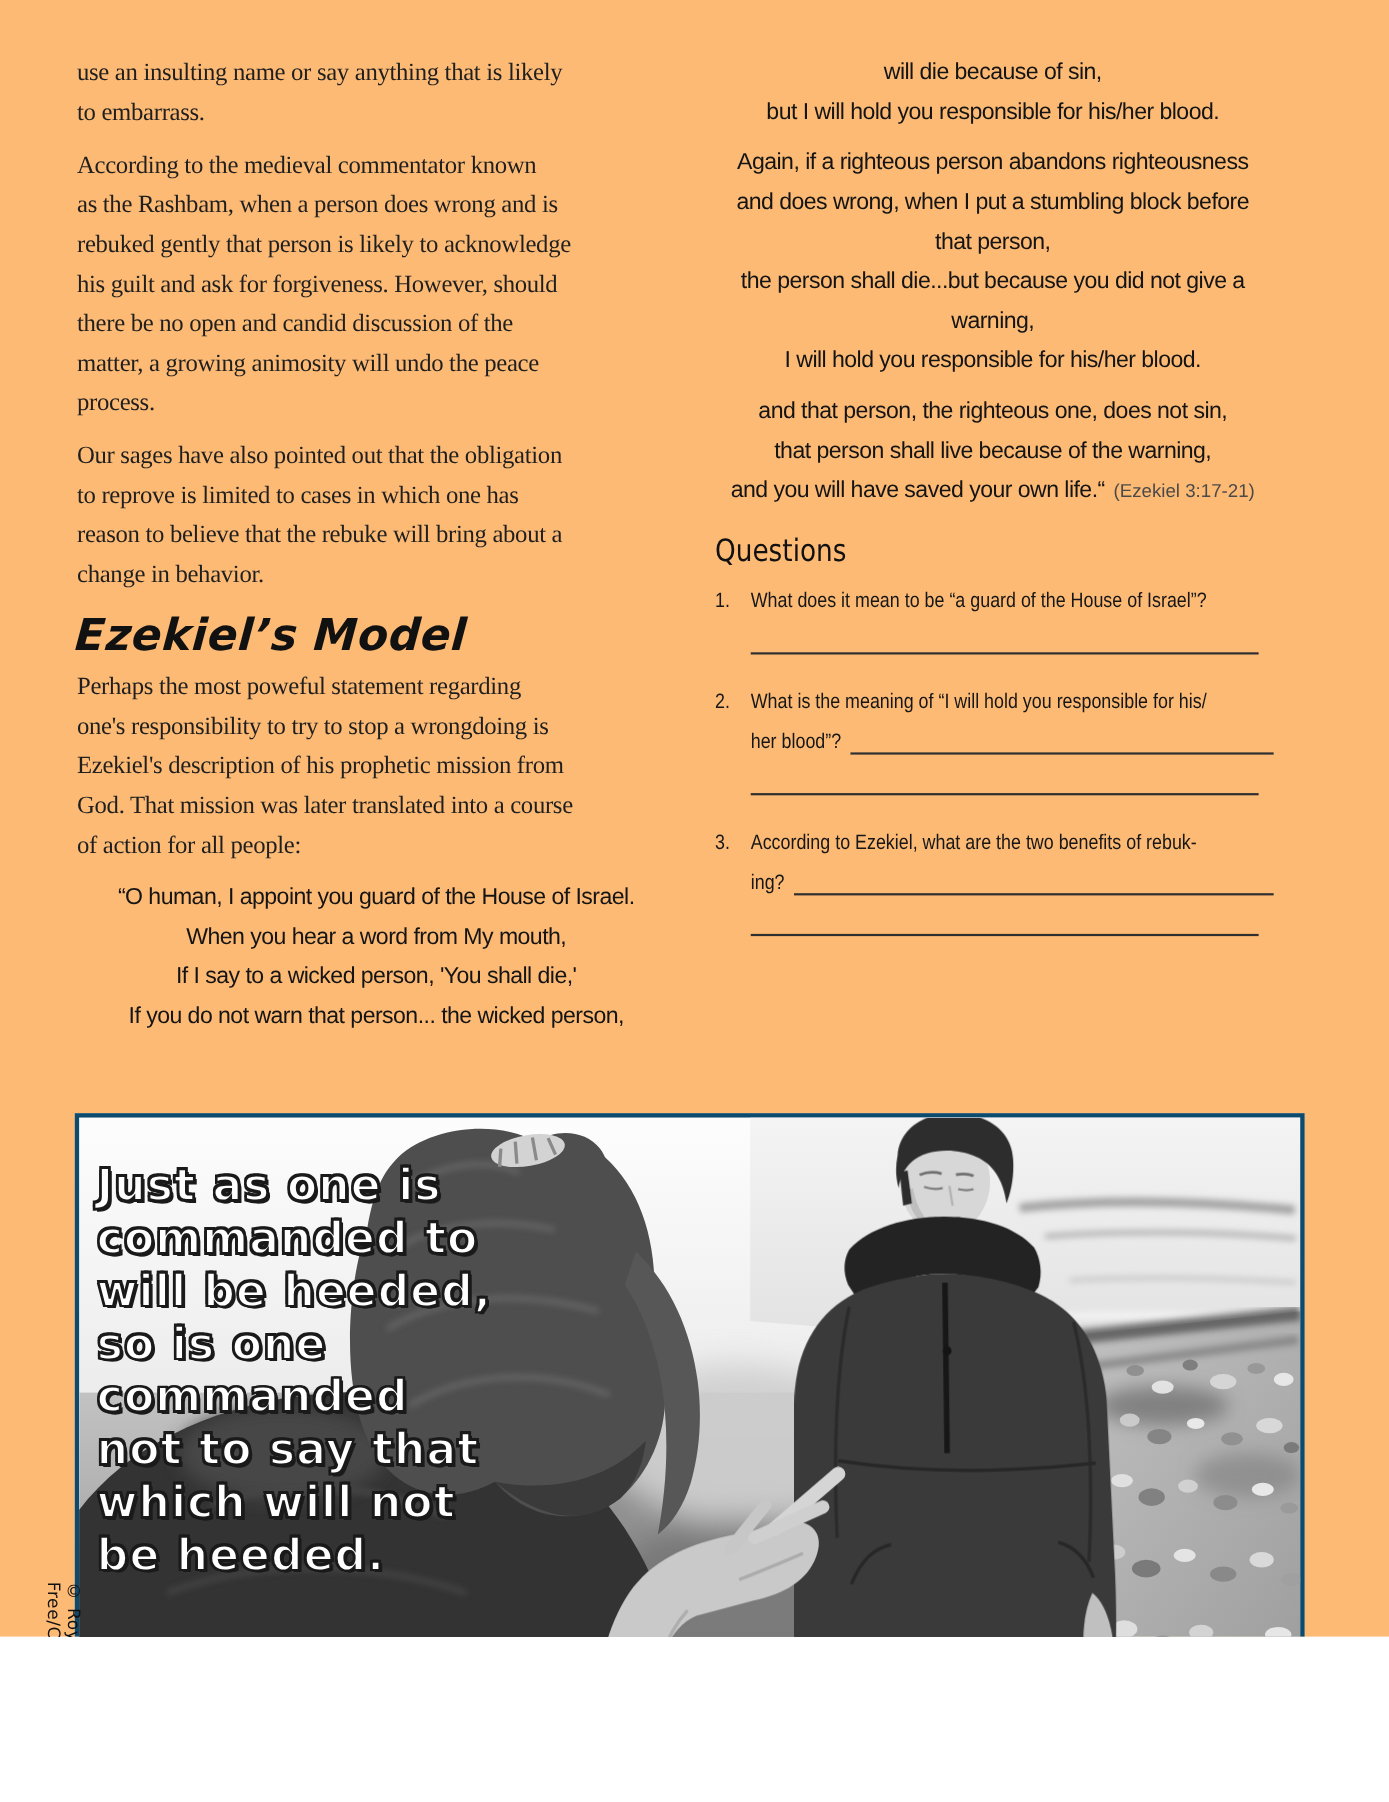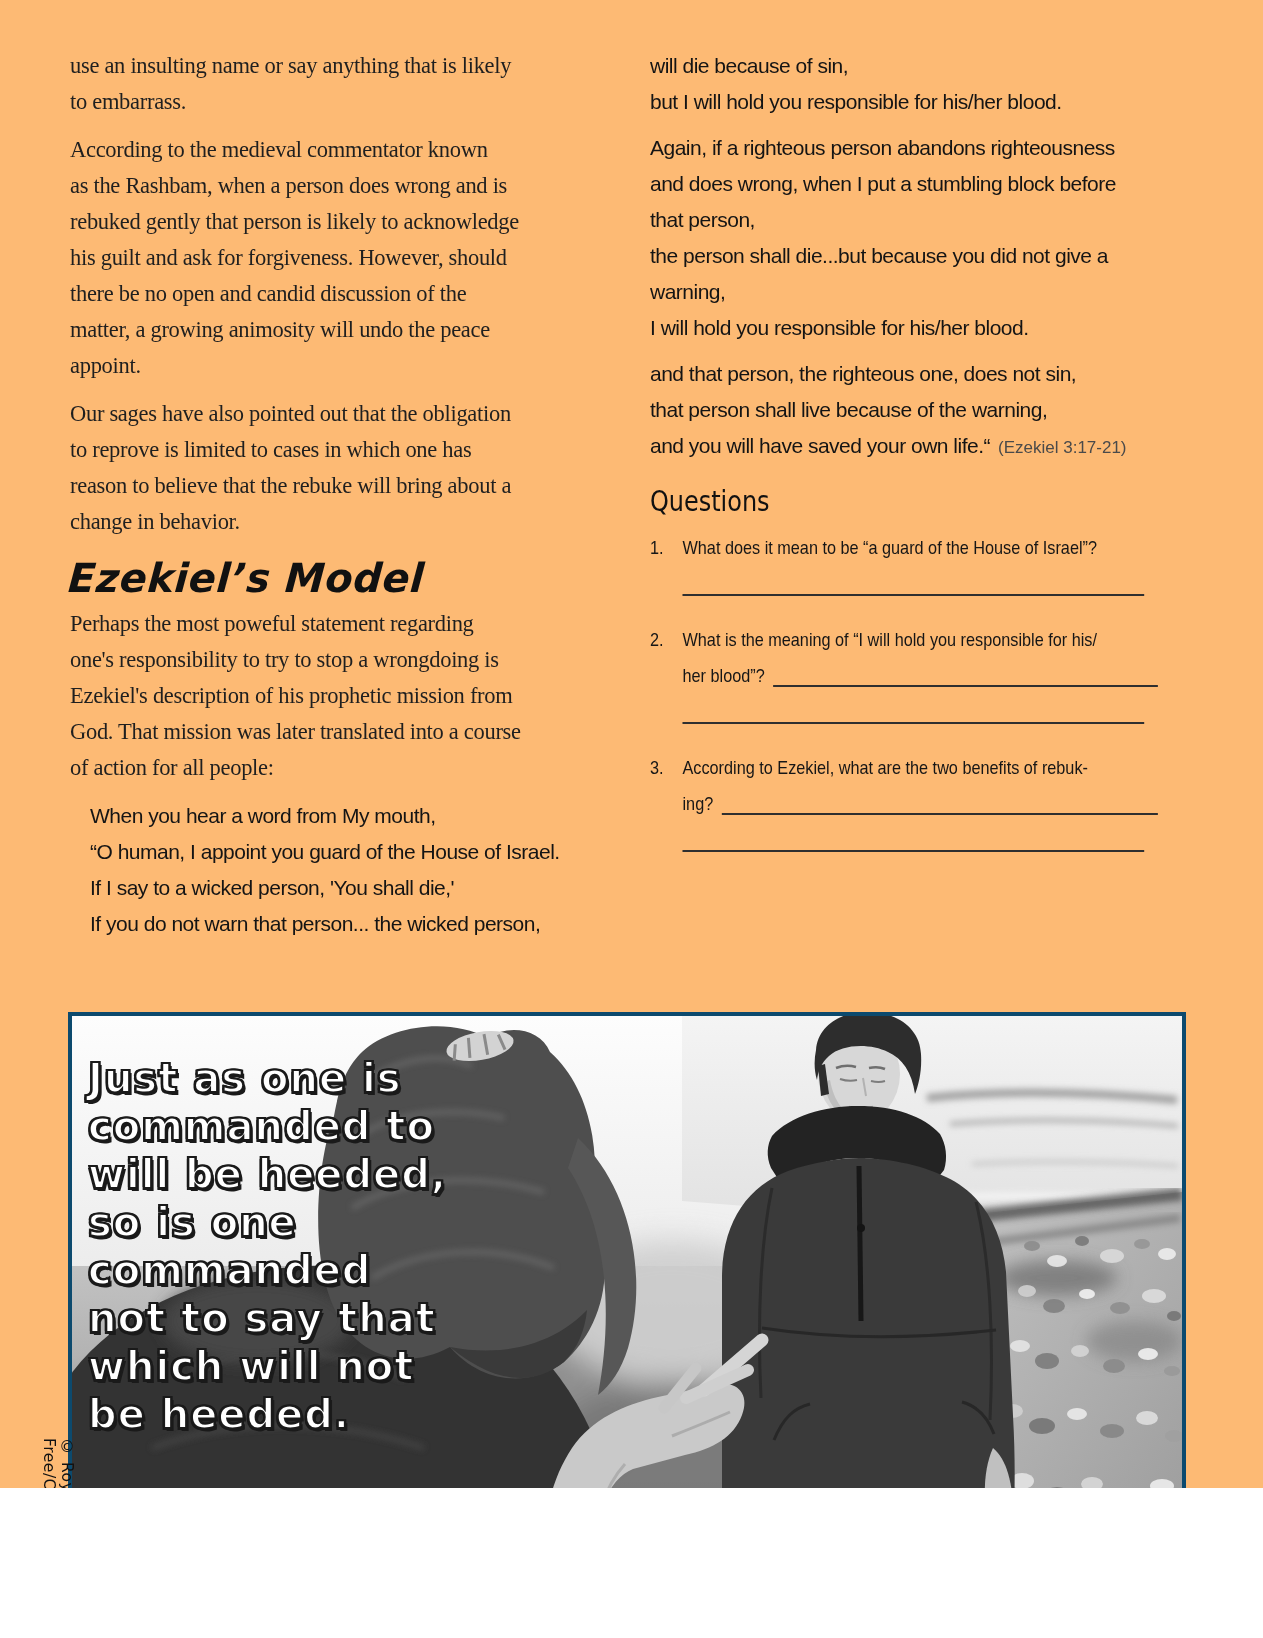--- a/index.html
+++ b/index.html
@@ -4,21 +4,21 @@
 <style>
   html,body{margin:0;padding:0;background:#ffffff;}
   .page{position:relative;width:1263px;height:1488px;background:#fdba74;overflow:hidden;
         font-family:"Liberation Serif",serif;color:#1b1b1b;}
   .col{position:absolute;top:48px;}
   .col-left{left:70px;width:524px;}
   .col-right{left:650px;width:505px;}
   .tline{line-height:36px;white-space:nowrap;}
   .serif{font-family:"Liberation Serif",serif;font-size:22.5px;letter-spacing:-0.3px;color:#1f1f1f;}
   .para{margin:0 0 12px 0;}
-  .sansq{font-family:"Liberation Sans",sans-serif;font-size:21px;letter-spacing:-0.5px;color:#141414;}
+  .sansq{font-family:"Liberation Sans",sans-serif;font-size:21px;letter-spacing:-0.5px;color:#141414;text-align:center;}
   .script-heading{margin:16px 0 6px 0;font-family:"DejaVu Sans",sans-serif;font-style:italic;font-weight:bold;
         font-size:40px;line-height:44px;letter-spacing:0.5px;color:#111;transform:skewX(-4deg);transform-origin:0 0;}
   .lquote{margin:6px 0 0 20px;}
   .stanza{margin:0 0 10px 0;}
   .mb0{margin-bottom:0;}
   .lastrow .citation{font-size:17px;color:#4a4a4a;letter-spacing:0;margin-left:8px;font-family:"Liberation Sans",sans-serif;}
   .questions{margin-top:18px;width:594px;transform:scaleX(0.855);transform-origin:0 0;
         font-family:"Liberation Sans",sans-serif;font-size:19px;color:#161616;}
   .questions-heading{margin:0 0 10px 0;font-family:"DejaVu Sans",sans-serif;font-size:28px;line-height:36px;
         font-weight:normal;color:#111;}
@@ -61,42 +61,42 @@
         <div class="tline">to embarrass.</div>
       </div>
     <div class="para serif">
 
     <div class="tline">According to the medieval commentator known</div>
         <div class="tline">as the Rashbam, when a person does wrong and is</div>
         <div class="tline">rebuked gently that person is likely to acknowledge</div>
         <div class="tline">his guilt and ask for forgiveness. However, should</div>
         <div class="tline">there be no open and candid discussion of the</div>
         <div class="tline">matter, a growing animosity will undo the peace</div>
-        <div class="tline">appoint.</div>
+        <div class="tline">process.</div>
       </div>
     <div class="para serif">
 
     <div class="tline">Our sages have also pointed out that the obligation</div>
         <div class="tline">to reprove is limited to cases in which one has</div>
         <div class="tline">reason to believe that the rebuke will bring about a</div>
         <div class="tline">change in behavior.</div>
       </div>
     <h2 class="script-heading">Ezekiel’s Model</h2>
     <div class="para serif">
 
     <div class="tline">Perhaps the most poweful statement regarding</div>
         <div class="tline">one's responsibility to try to stop a wrongdoing is</div>
         <div class="tline">Ezekiel's description of his prophetic mission from</div>
         <div class="tline">God. That mission was later translated into a course</div>
         <div class="tline">of action for all people:</div>
       </div>
     <div class="lquote sansq">
 
-    <div class="tline">When you hear a word from My mouth,</div>
-        <div class="tline">“O human, I appoint you guard of the House of Israel.</div>
+    <div class="tline">“O human, I appoint you guard of the House of Israel.</div>
+        <div class="tline">When you hear a word from My mouth,</div>
         <div class="tline">If I say to a wicked person, 'You shall die,'</div>
         <div class="tline">If you do not warn that person... the wicked person,</div>
       </div>
   </section>
 
   <section class="col col-right">
     <div class="stanza sansq">
 
     <div class="tline">will die because of sin,</div>
         <div class="tline">but I will hold you responsible for his/her blood.</div>

